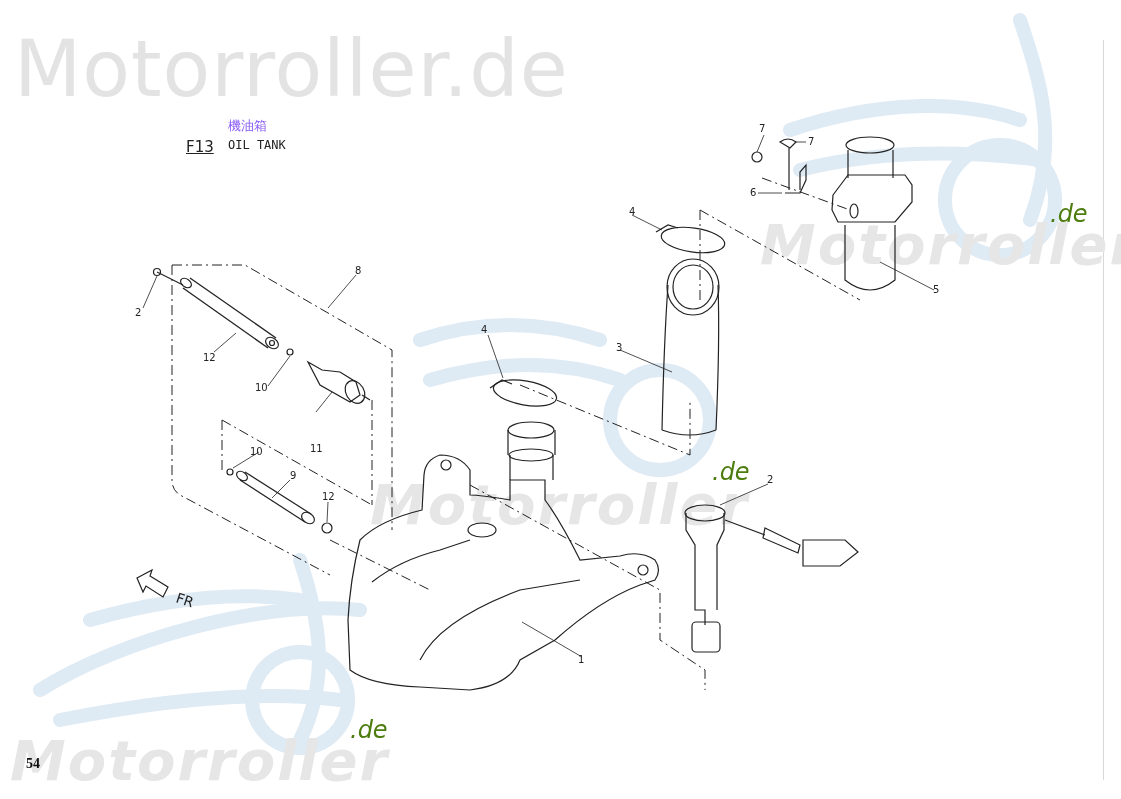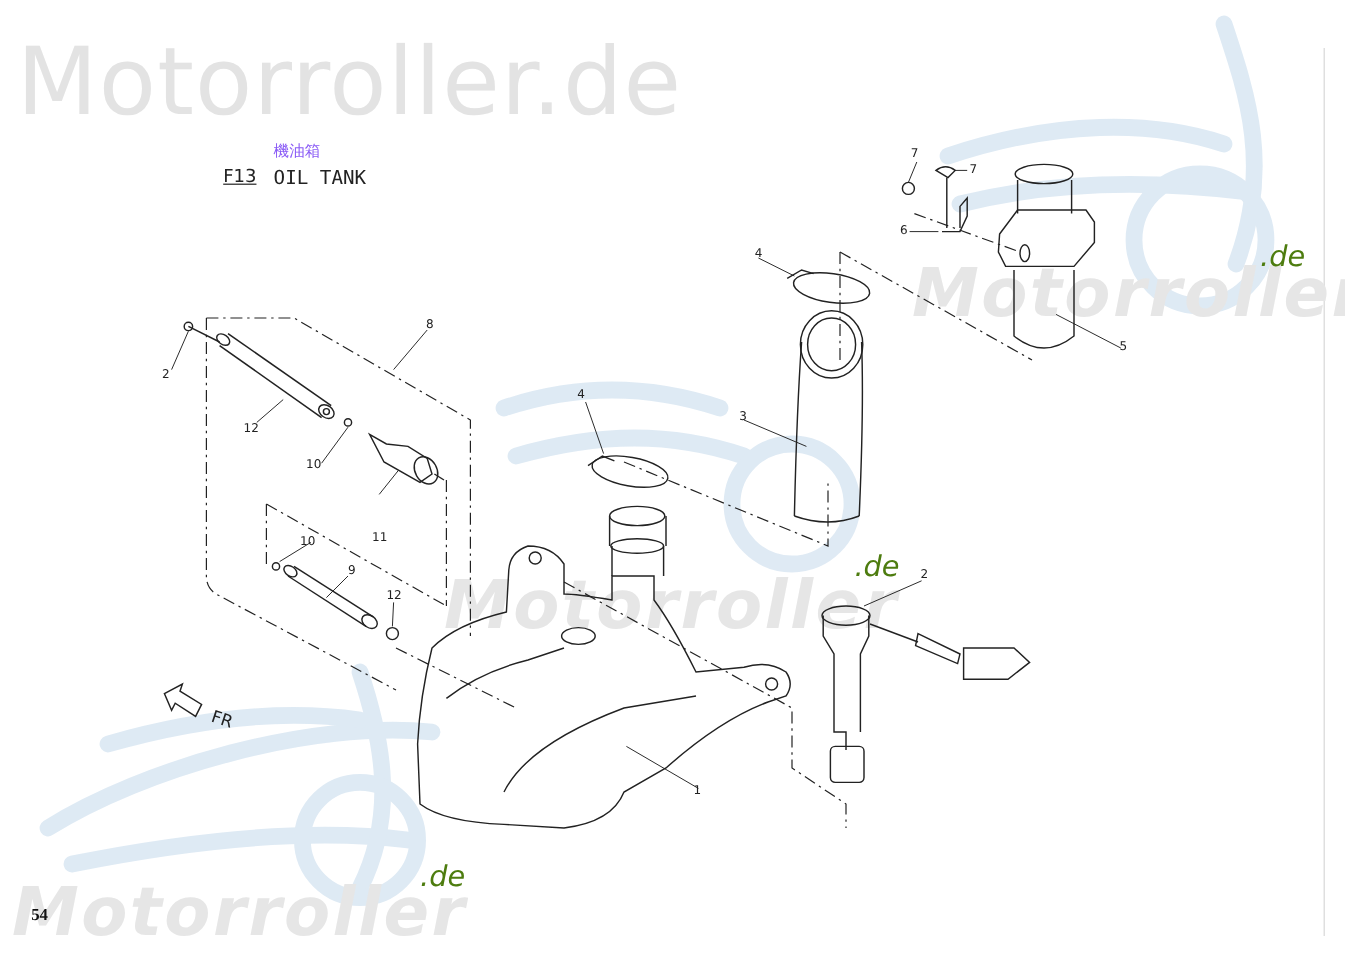--- a/index.html
+++ b/index.html
@@ -3,21 +3,21 @@
 <meta charset="utf-8">
 <style>
   html,body{margin:0;padding:0;background:#fff;}
   body{width:1121px;height:799px;position:relative;overflow:hidden;font-family:"Liberation Sans",sans-serif;}
   .wm-top{position:absolute;left:14px;top:24px;font-size:78px;color:#e3e3e3;letter-spacing:1px;font-family:"DejaVu Sans",sans-serif;}
   .wm-italic{position:absolute;font-style:italic;font-weight:bold;color:#e6e6e6;font-family:"DejaVu Sans",sans-serif;letter-spacing:2px;}
   .wm-de{position:absolute;font-style:italic;color:#4d7c0f;font-family:"DejaVu Sans",sans-serif;}
   .title{position:absolute;left:186px;top:117px;}
   .code{position:absolute;left:0;top:9px;font-size:15px;text-decoration:underline;color:#222;font-family:"DejaVu Sans",sans-serif;margin-top:12px;}
   .cn{position:absolute;left:42px;top:0;font-size:13px;color:#8b5cf6;white-space:nowrap;}
-  .en{position:absolute;left:42px;top:21px;font-size:16px;color:#222;white-space:nowrap;font-family:"DejaVu Sans Mono",monospace;}
+  .en{position:absolute;left:42px;top:21px;font-size:12px;color:#222;white-space:nowrap;font-family:"DejaVu Sans Mono",monospace;}
   .page{position:absolute;left:26px;top:756px;font-size:14px;font-weight:bold;color:#111;font-family:"Liberation Serif",serif;}
   .fr{position:absolute;left:176px;top:592px;font-size:14px;color:#222;transform:rotate(18deg);font-family:"DejaVu Sans",sans-serif;}
   .callout{position:absolute;font-size:10px;color:#222;font-family:"DejaVu Sans",sans-serif;}
   svg{position:absolute;left:0;top:0;}
   .rule{position:absolute;left:1103px;top:40px;width:1px;height:740px;background:#d8d8d8;}
 </style>
 </head>
 <body>
 
 <div class="rule"></div>

